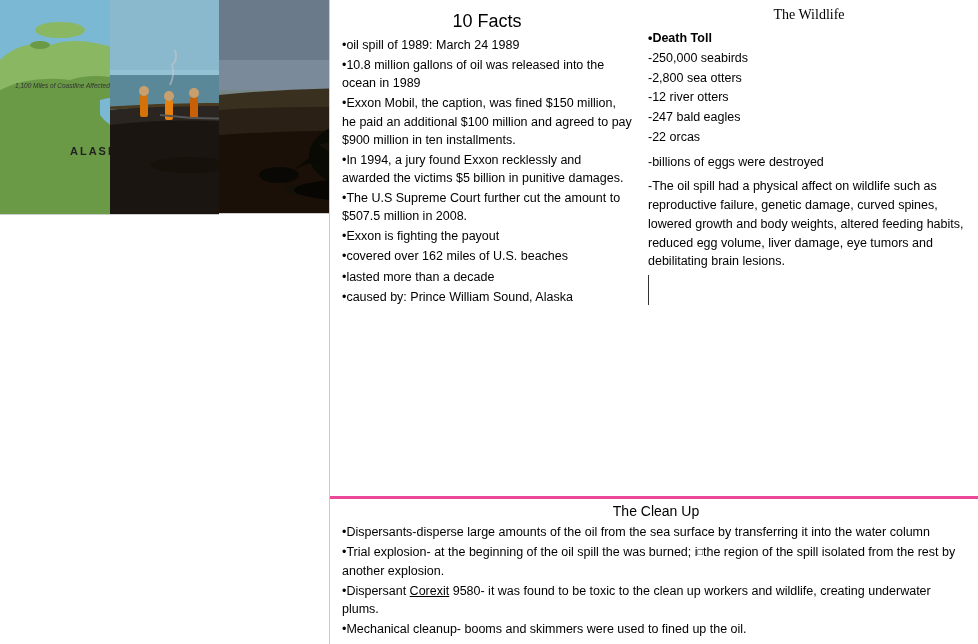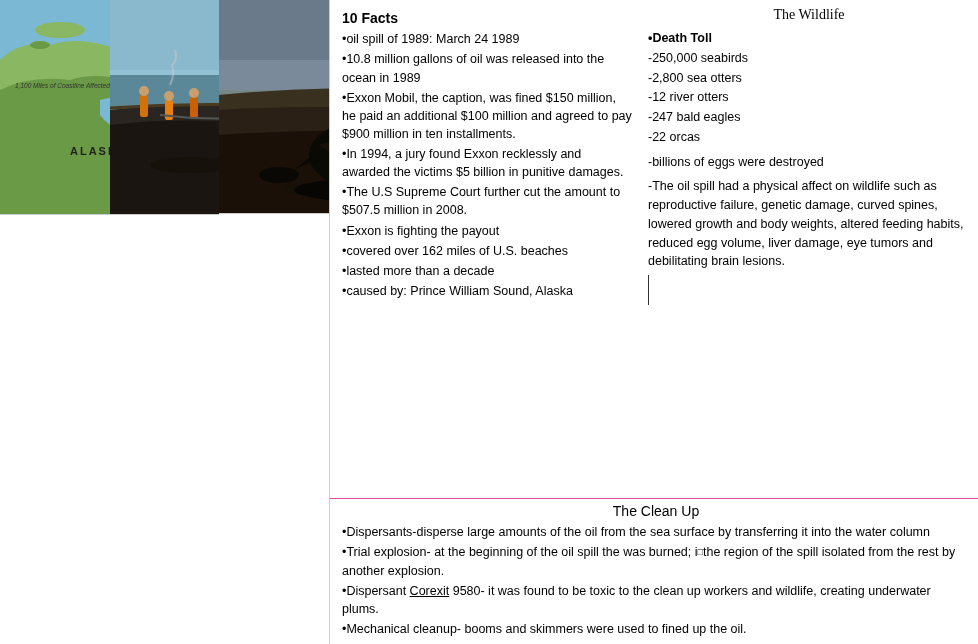--- a/index.html
+++ b/index.html
@@ -68,22 +68,23 @@
 
     
     .right-column {
       flex: 1;
       display: flex;
       flex-direction: column;
       padding: 0;
     }
 
     .content-header {
-      font-size: 14px;
-      font-weight: bold;
+      text-align: center;
+      font-size: 18px;
+      font-weight: normal;
       padding: 4px 0 2px 0;
       border-bottom: none;
     }
 
     .two-col-text {
       display: flex;
       flex: 1;
     }
 
     .facts-column {
@@ -116,21 +117,21 @@
       margin-bottom: 1px;
     }
 
     .divider-line {
       border-left: 1px solid #333;
       height: 30px;
       margin: 4px 0 8px 0;
     }
 
     .cleanup-section {
-      border-top: 1px solid #ec4899;
+      border-top: 3px solid #ec4899;
       padding: 4px 8px 4px 12px;
     }
 
     .cleanup-header {
       text-align: center;
       font-size: 14px;
       font-weight: normal;
       margin-bottom: 4px;
     }
 

